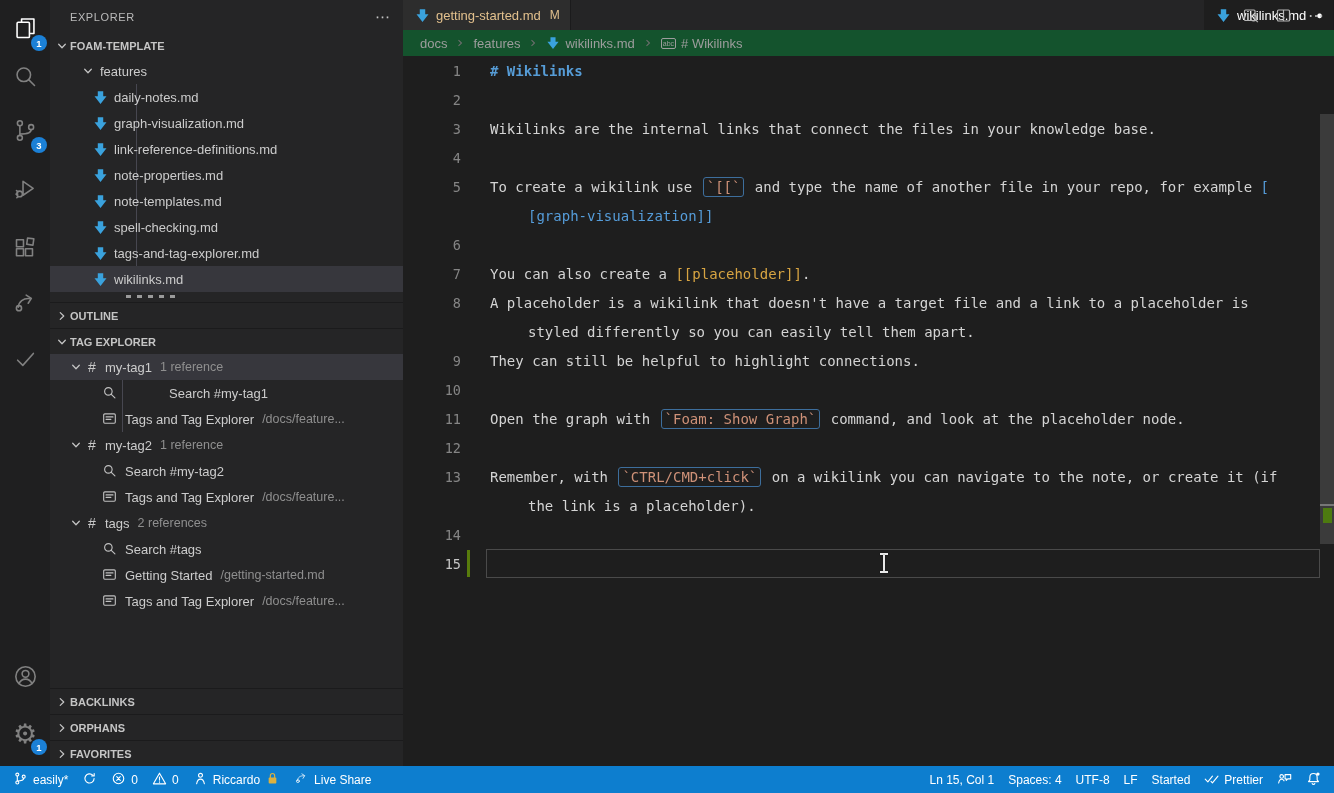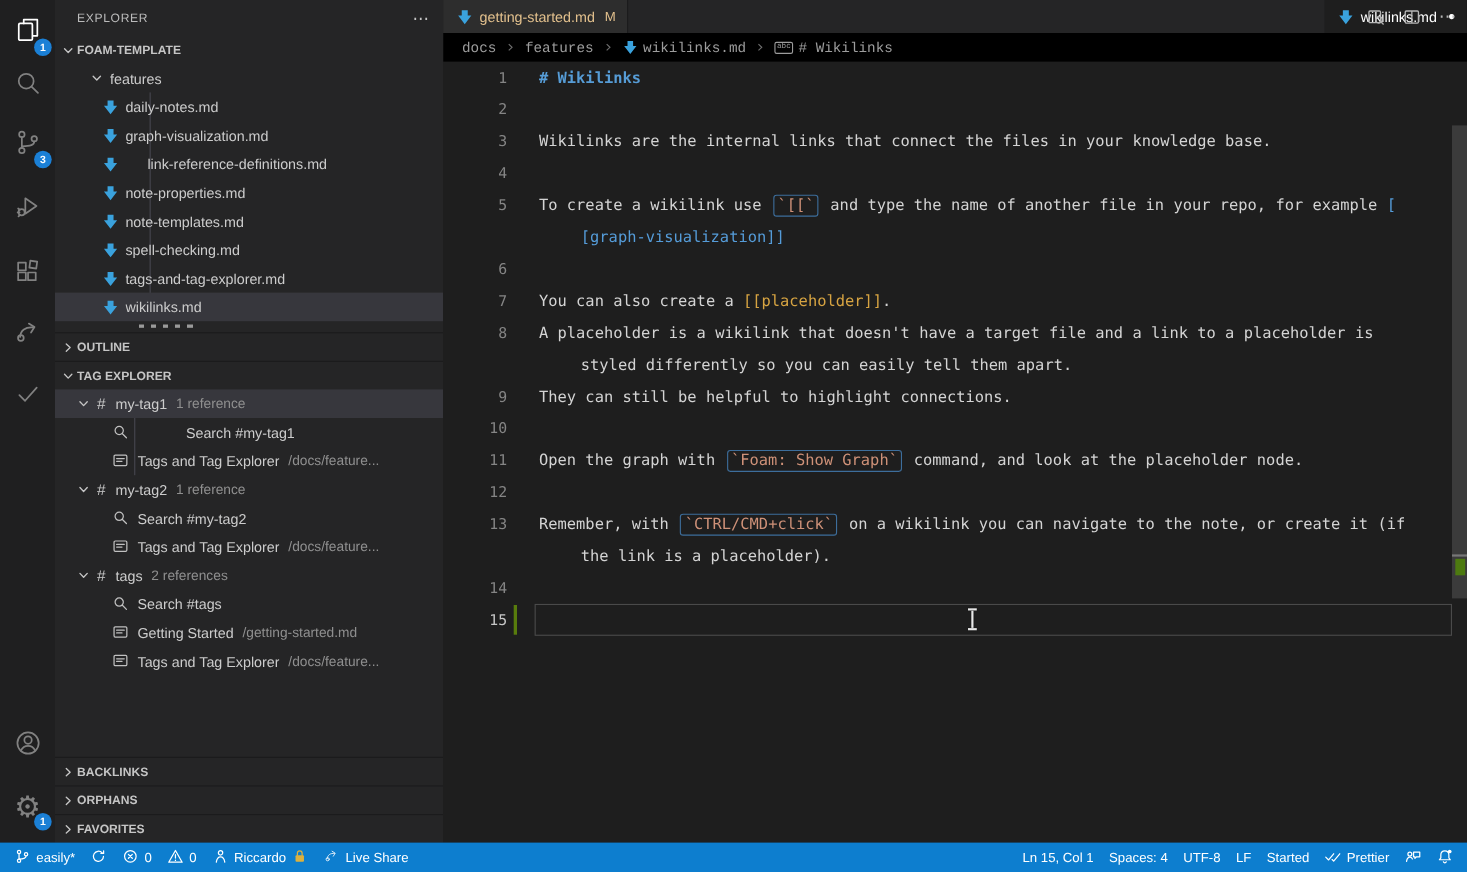--- a/index.html
+++ b/index.html
@@ -49,21 +49,21 @@
   .tab.active { background:#1e1e1e; }
   .tab .t-label.modified { color:#e2c08d; }
   .tab .t-label.normal { color:#ffffff; }
   .tab .t-badge { color:#e2c08d; margin-left:9px; font-size:12px; }
   .tab .t-dot { color:#ffffff; margin-left:10px; font-size:11px; }
   .tab-actions { position:absolute; right:10px; top:0; height:30px; display:flex; align-items:center; gap:16px; }
   .tab-actions .ta { width:17px; height:17px; cursor:pointer; }
   .tab-actions svg { width:17px; height:17px; stroke:#b6b6b6; fill:none; stroke-width:1.2; }
   .tab-actions .dots { color:#b6b6b6; font-size:16px; line-height:17px; }
 
-  .breadcrumbs { height:26px; display:flex; align-items:center; padding-left:17px; font-size:13px; color:#9d9d9d; background:#000000;font-family:Liberation Mono, monospace; }
+  .breadcrumbs { height:26px; display:flex; align-items:center; padding-left:17px; font-size:13px; color:#9d9d9d; background:#14532d; }
   .bc-item { display:flex; align-items:center; cursor:pointer; }
   .bc-sep { margin:0 7px; display:flex; }
   .bc-sep svg { width:12px; height:12px; stroke:#6e6e6e; fill:none; stroke-width:1.4; }
   .bc-item .ficon { width:14px; height:14px; margin-right:5px; }
   .abc-box { display:inline-flex; align-items:center; justify-content:center; border:1px solid #9d9d9d; border-radius:2px;
              font-size:7px; padding:0px 1px; height:11px; margin-right:5px; color:#9d9d9d; }
 
   
   .code { position:absolute; top:56px; left:0; right:0; bottom:0; font-family:"DejaVu Sans Mono","Liberation Mono",monospace; font-size:14px; }
   .crow { height:29px; display:flex; align-items:center; position:relative; }
@@ -195,21 +195,21 @@
           <span class="lbl">daily-notes.md</span>
         </div>
         <div class="row" style="padding-left: 42px;">
           <span class="ficon">
             <svg viewBox="0 0 16 16">
               <path d="M5.1 1.4h5.8v5.2h3.5L8 14.9 1.6 6.6h3.5z" fill="#3aa2dd" stroke="none"></path>
             </svg>
           </span>
           <span class="lbl">graph-visualization.md</span>
         </div>
-        <div class="row" style="padding-left: 42px; gap: 20px;">
+        <div class="row" style="padding-left: 42px;">
           <span class="ficon">
             <svg viewBox="0 0 16 16">
               <path d="M5.1 1.4h5.8v5.2h3.5L8 14.9 1.6 6.6h3.5z" fill="#3aa2dd" stroke="none"></path>
             </svg>
           </span>
           <span class="lbl">link-reference-definitions.md</span>
         </div>
         <div class="row" style="padding-left: 42px;">
           <span class="ficon">
             <svg viewBox="0 0 16 16">

